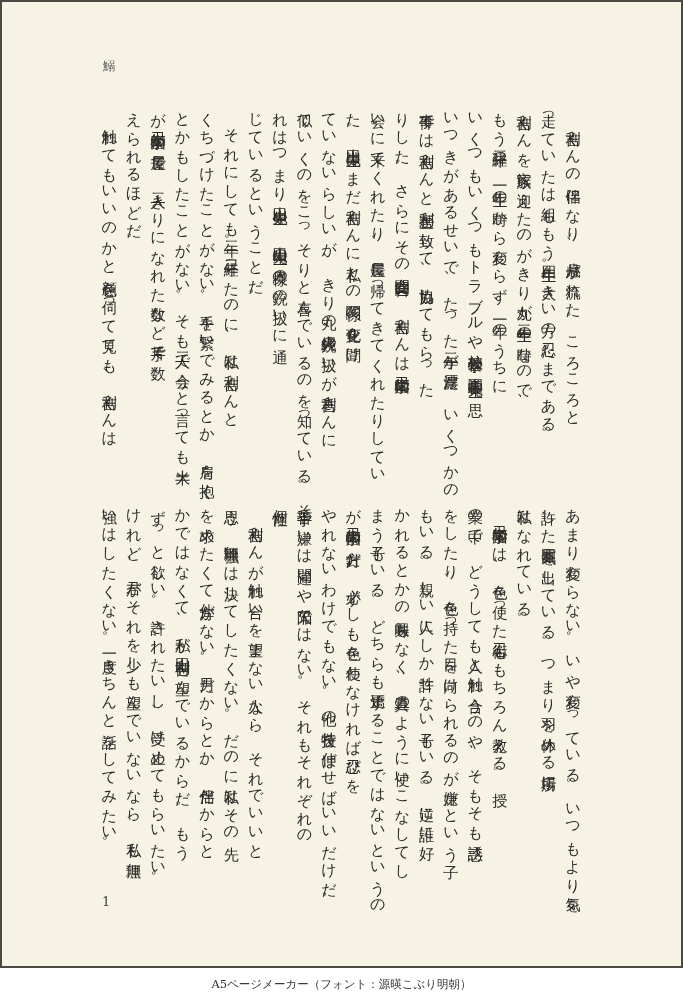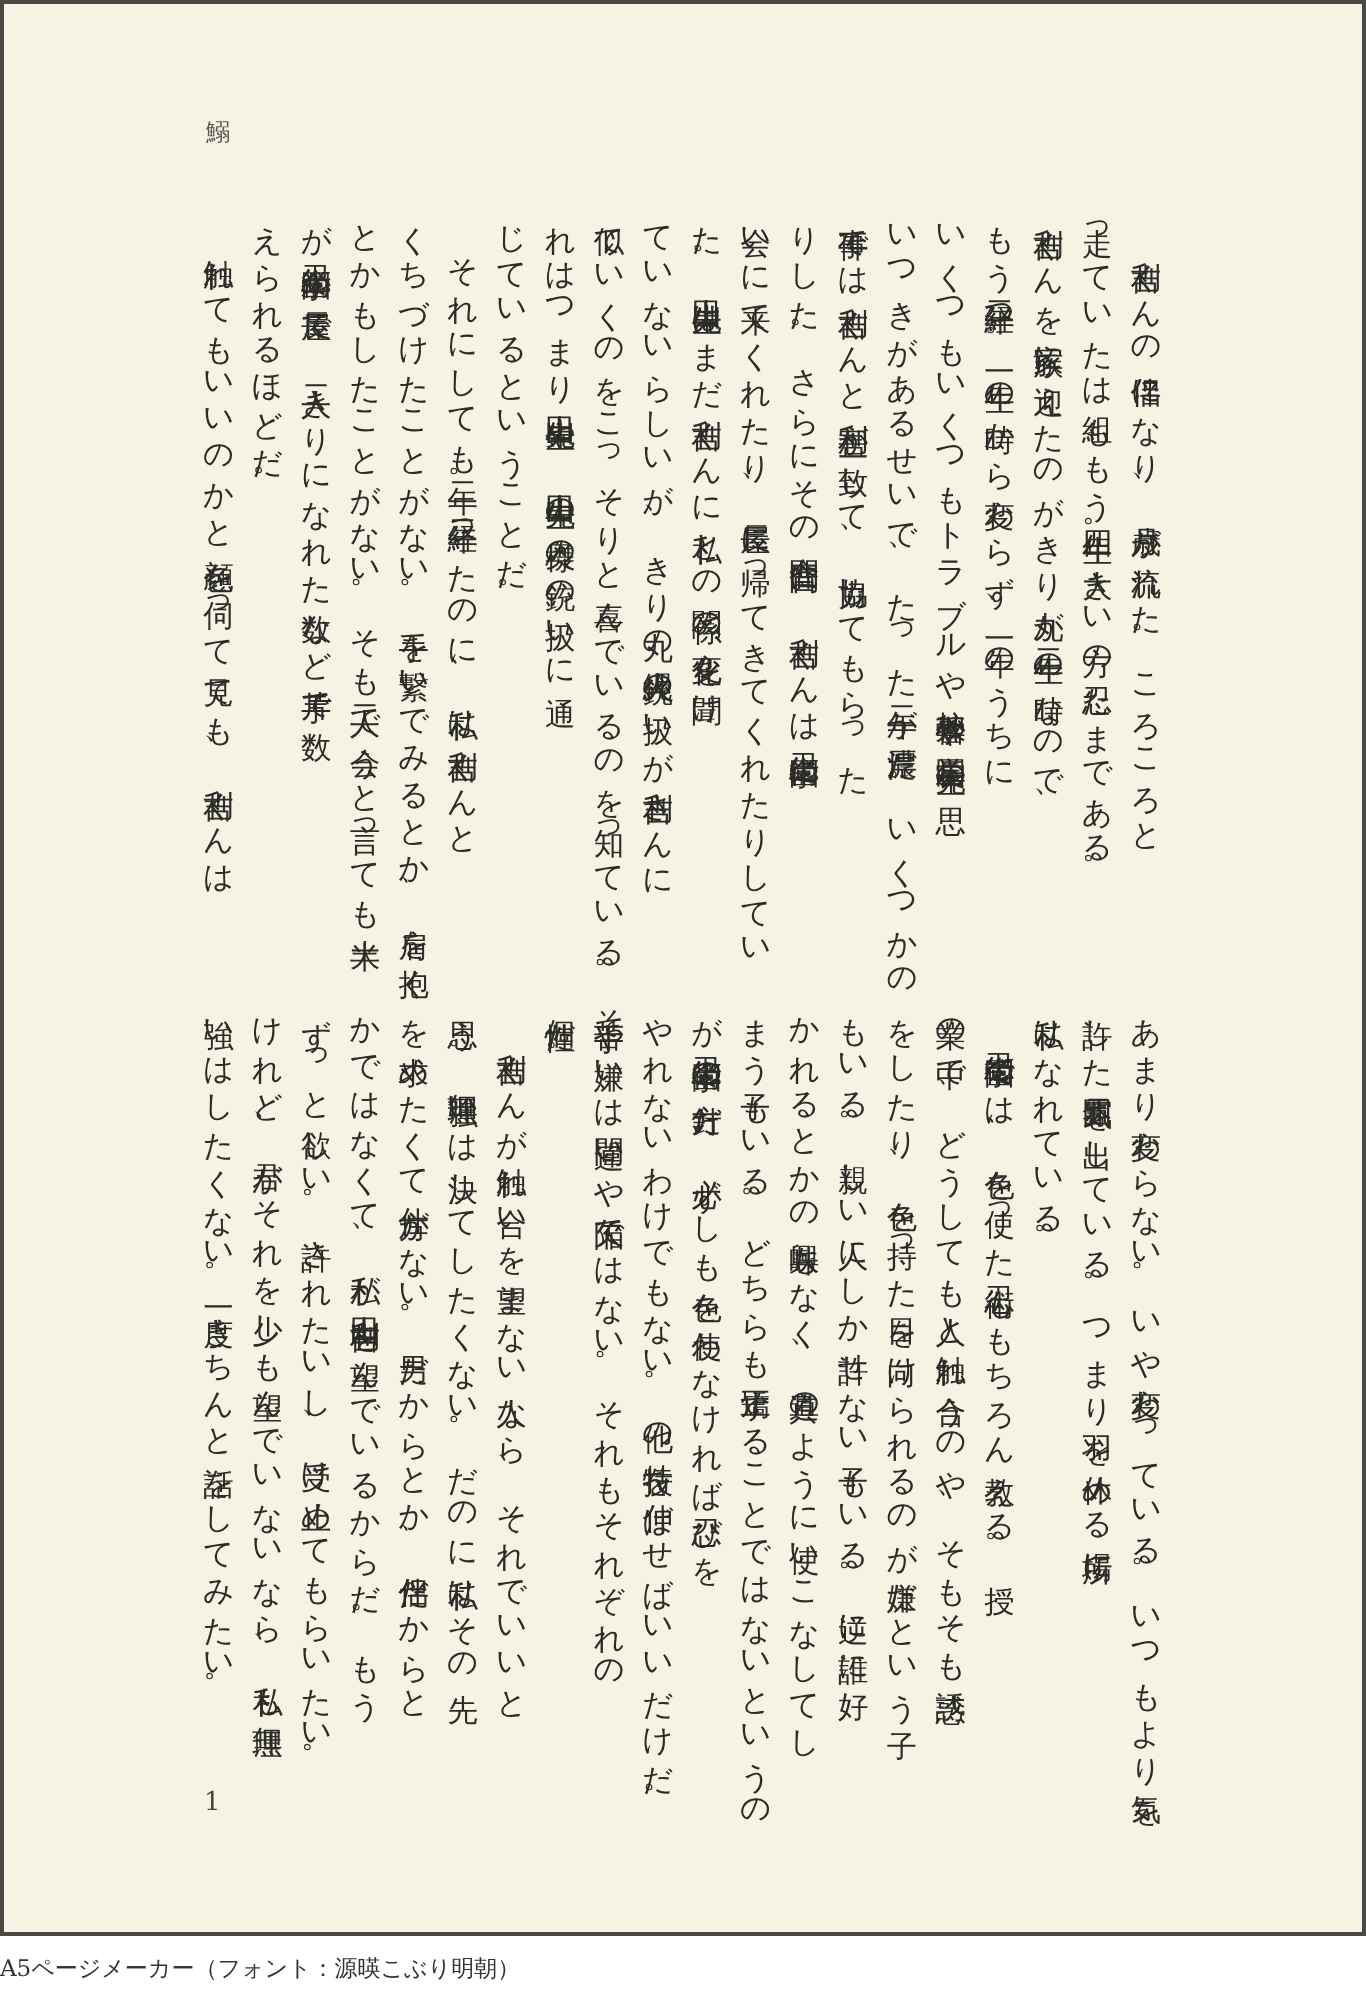--- a/index.html
+++ b/index.html
@@ -19,21 +19,21 @@
     font-size:15.2px; line-height:24.4px; color:#2b2b28; letter-spacing:1.2px;
     white-space:pre; text-orientation: upright;
   }
   .block .line { display:block; }
   #block-top { right:96px; top:100px; height:360px; }
   #block-bottom { right:96px; top:496px; height:360px; }
   .page-number {
     position:absolute; left:100px; top:892px; font-size:13px; color:#444;
   }
   .caption {
-    position:absolute; top:977px; left:0; width:683px; text-align:left;
+    position:absolute; top:977px; left:0; width:683px; text-align:center;
     font-size:11.5px; color:#333;
   }
 </style>
 </head>
 <body>
 
 <div class="page">
   <div class="running-head">鰯</div>
 
   <div class="block" id="block-top"><span class="line">　利吉くんの伴侶になり、歳月が流れた。ころころと</span><span class="line">走っていたは組ももう四年生。大きい方の忍たまである。</span><span class="line">利吉くんを家族に迎えたのがきり丸が二年生の時なので、</span><span class="line">もう二年経つ。一年生の時から変わらず、一年のうちに</span><span class="line">いくつもいくつもトラブルや校外学習や学園長先生の思</span><span class="line">いつきがあるせいで、たった二年が濃厚だ。いくつかの</span><span class="line">事件では利吉くんと利害が一致して、協力してもらった</span><span class="line">りした。さらにその合間合間に、利吉くんは忍術学園に</span><span class="line">会いに来てくれたり、長屋に帰ってきてくれたりしてい</span><span class="line">た。山田先生はまだ利吉くんに私との関係の変化を聞け</span><span class="line">ていないらしいが、きり丸の火縄銃の扱いが利吉さんに</span><span class="line">似ていくのをこっそりと喜んでいるのを知っている。そ</span><span class="line">れはつまり山田先生や、山田先生の奥様の銃の扱いに通</span><span class="line">じているということだ。</span><span class="line">　それにしても二年。二年経ったのに、私は利吉くんと</span><span class="line">くちづけたことがない。手を繋いでみるとか、肩を抱く</span><span class="line">とかもしたことがない。そも二人で会うと言っても大半</span><span class="line">が忍術学園か長屋で、二人きりになれた数など片手で数</span><span class="line">えられるほどだ。</span><span class="line">　触れてもいいのかと顔色を伺って見ても、利吉くんは</span></div>

